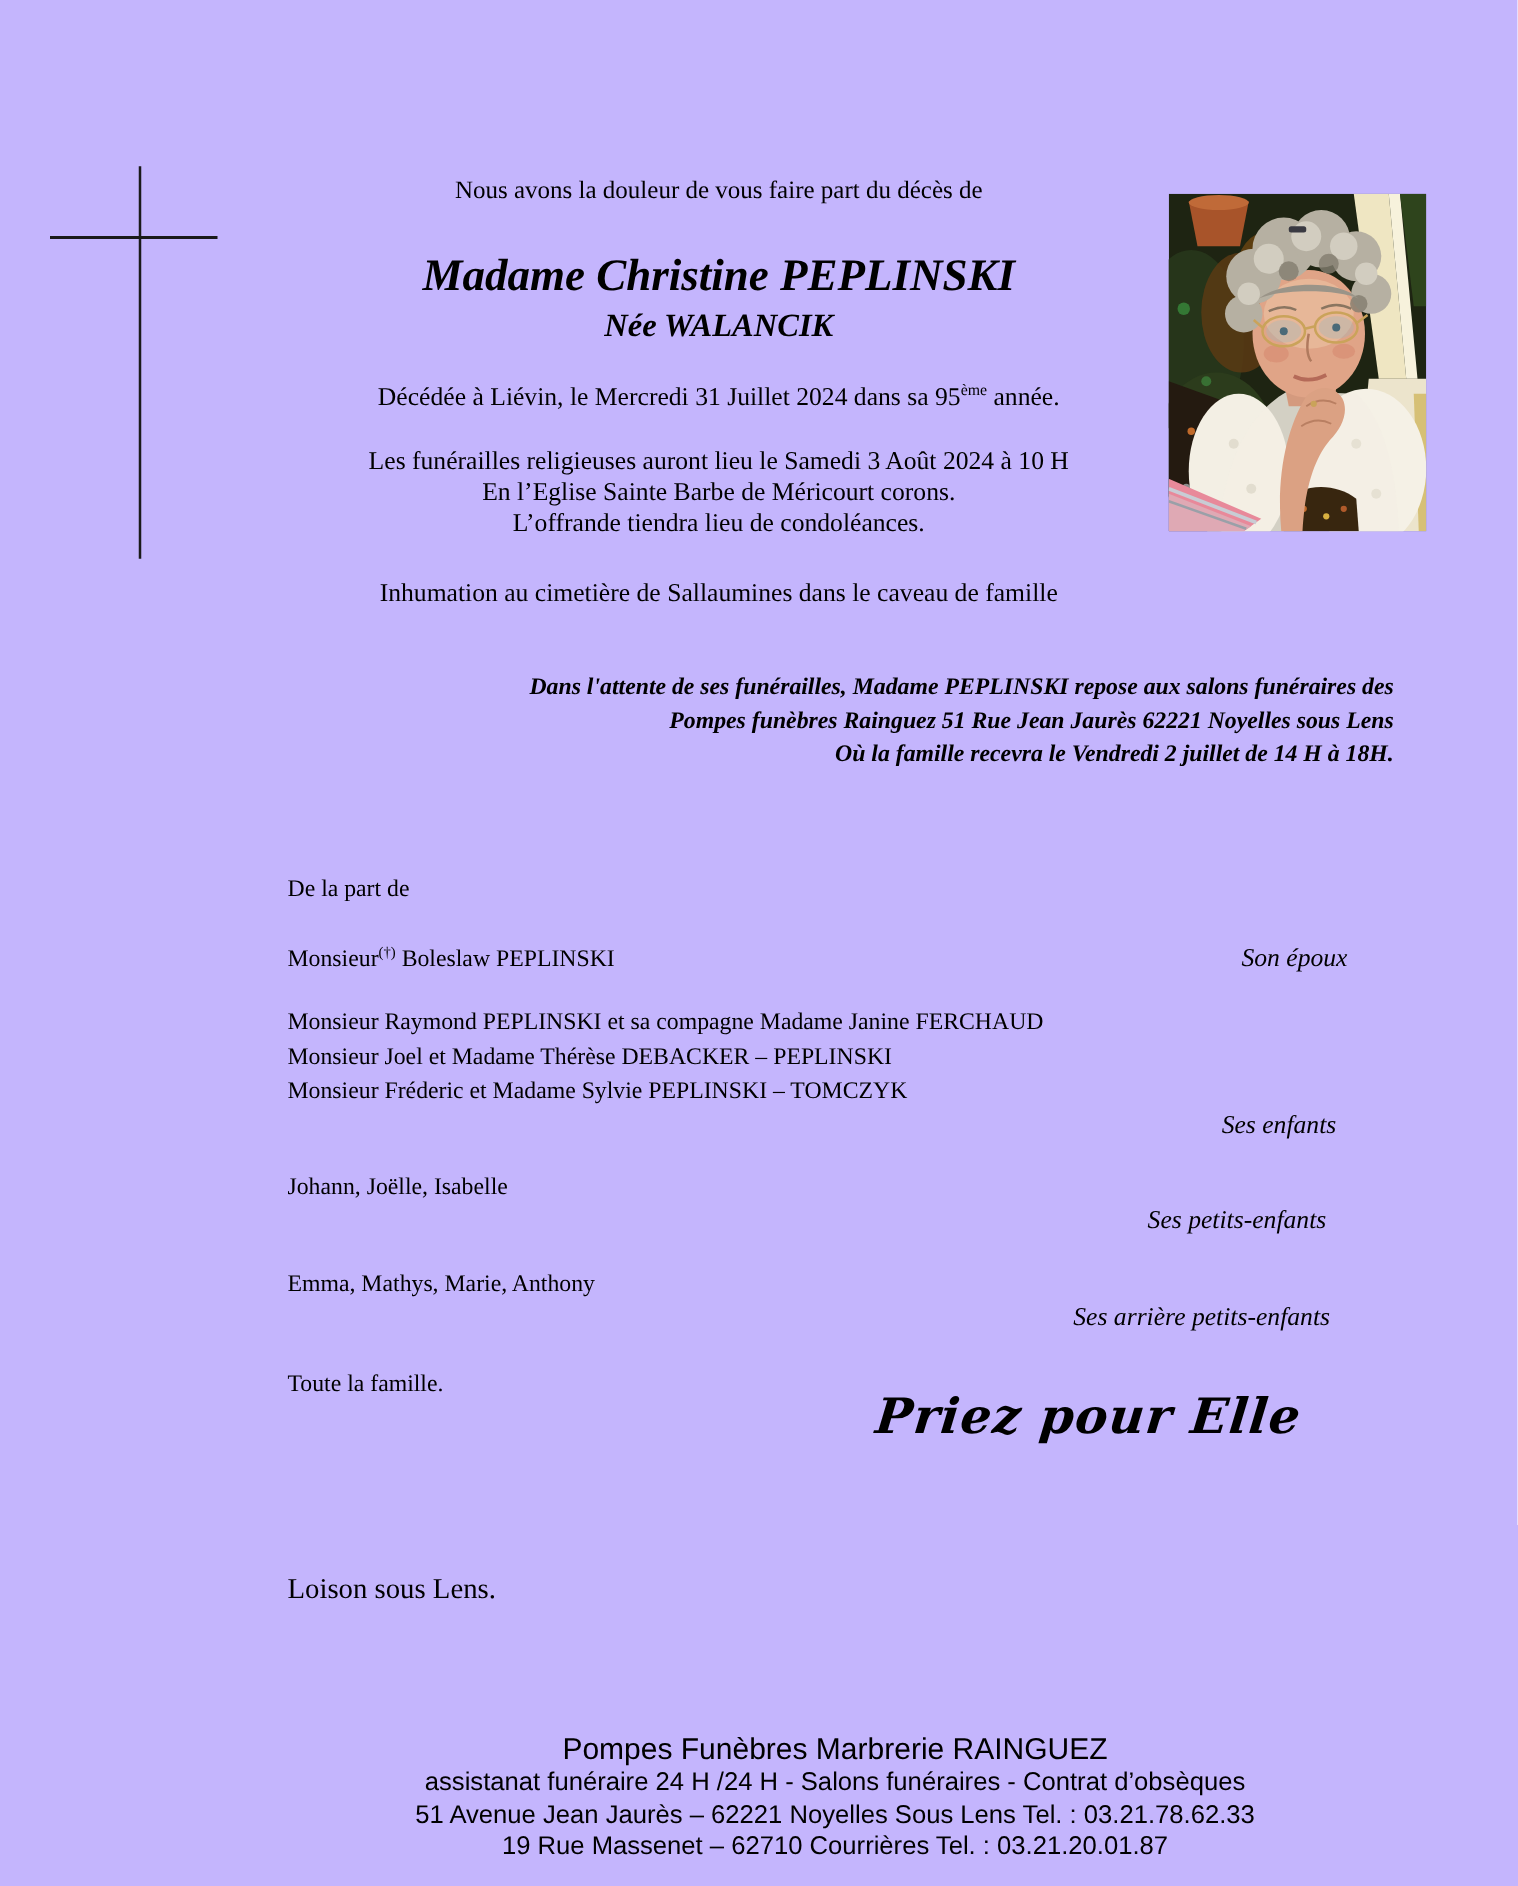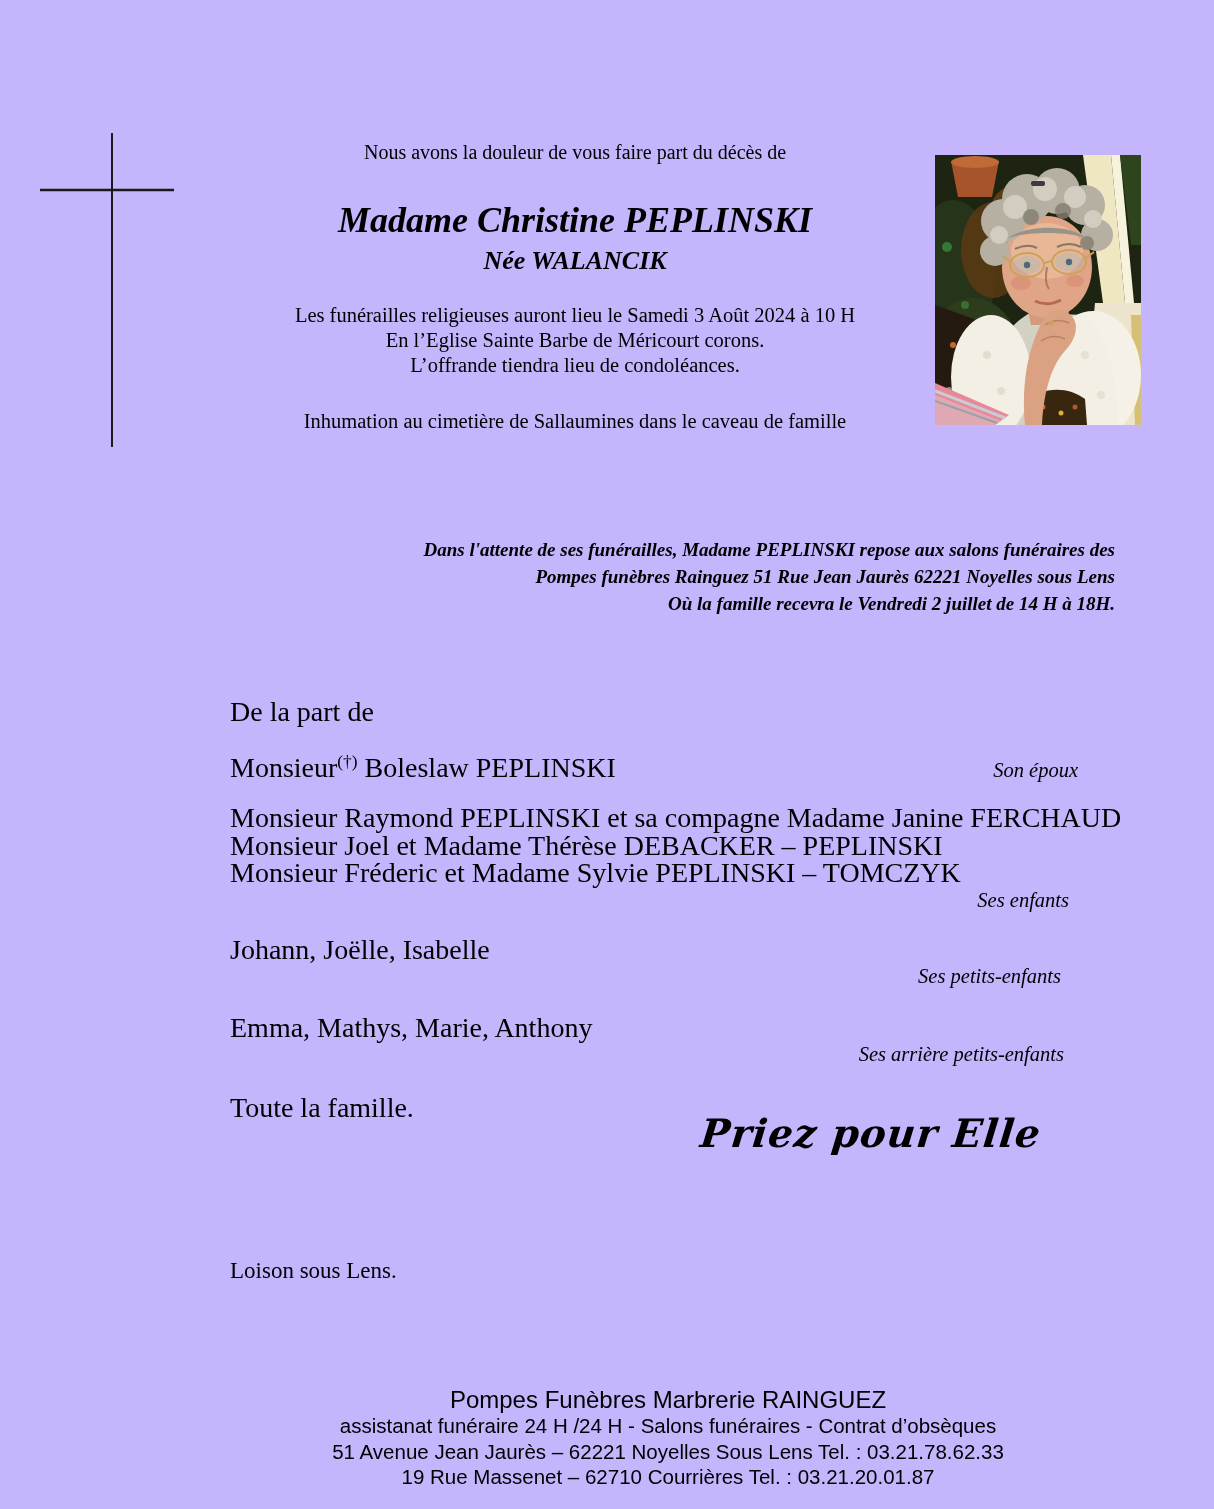--- a/index.html
+++ b/index.html
@@ -20,21 +20,21 @@
   .title{font-size:36px;font-weight:700;font-style:italic;margin:36px 0 0 0;line-height:42px;}
   .maiden{font-size:26px;font-weight:700;font-style:italic;margin:4px 0 0 0;line-height:32px;}
   .death{font-size:20.5px;margin-top:29px;line-height:25px;}
   .funeral{font-size:20.5px;margin-top:26px;line-height:25px;}
   .inhumation{font-size:20.5px;margin-top:31px;line-height:25px;}
   sup{font-size:0.62em;vertical-align:super;line-height:0;}
   
   .repose{left:245px;top:536px;width:870px;text-align:right;
           font-size:19px;font-weight:700;font-style:italic;line-height:27px;}
   
-  .body-text{font-size:28px;line-height:25px;}
+  .body-text{font-size:19px;line-height:25px;}
   .label-italic{font-style:italic;font-size:20.5px;}
   .de-la-part{left:230px;top:699px;}
   .spouse-row{left:230px;top:755px;width:848px;display:flex;justify-content:space-between;align-items:baseline;}
   .children{left:230px;top:804px;line-height:27.5px;}
   .lbl-enfants{left:230px;top:889px;width:839px;text-align:right;}
   .grandchildren{left:230px;top:937px;}
   .lbl-petits{left:230px;top:965px;width:831px;text-align:right;}
   .great-grandchildren{left:230px;top:1015px;}
   .lbl-arriere{left:230px;top:1043px;width:834px;text-align:right;}
   .toute{left:230px;top:1095px;}
@@ -161,20 +161,21 @@
       <polygon points="0,240 66,266 60,270 0,270" fill="#dfa9b4"></polygon>
       <line x1="0" y1="236" x2="70" y2="263" stroke="#c8ccd4" stroke-width="3"></line>
       <line x1="0" y1="246" x2="62" y2="268" stroke="#9aa0a8" stroke-width="2"></line>
     </svg>
   </div>
 
   <div class="abs header-block">
     <div class="intro">Nous avons la douleur de vous faire part du décès de</div>
     <div class="title">Madame Christine PEPLINSKI</div>
     <div class="maiden">Née WALANCIK</div>
+    <div class="death"><span>Décédée à Liévin, le Mercredi 31 Juillet 2024 dans sa 95</span><sup>ème</sup><span> année.</span></div>
     <div class="funeral">
       <div>Les funérailles religieuses auront lieu le Samedi 3 Août 2024 à 10 H</div>
       <div>En l’Eglise Sainte Barbe de Méricourt corons.</div>
       <div>L’offrande tiendra lieu de condoléances.</div>
     </div>
     <div class="inhumation">Inhumation au cimetière de Sallaumines dans le caveau de famille</div>
   </div>
 
   <div class="abs repose">
     <div>Dans l'attente de ses funérailles, Madame PEPLINSKI repose aux salons funéraires des</div>

